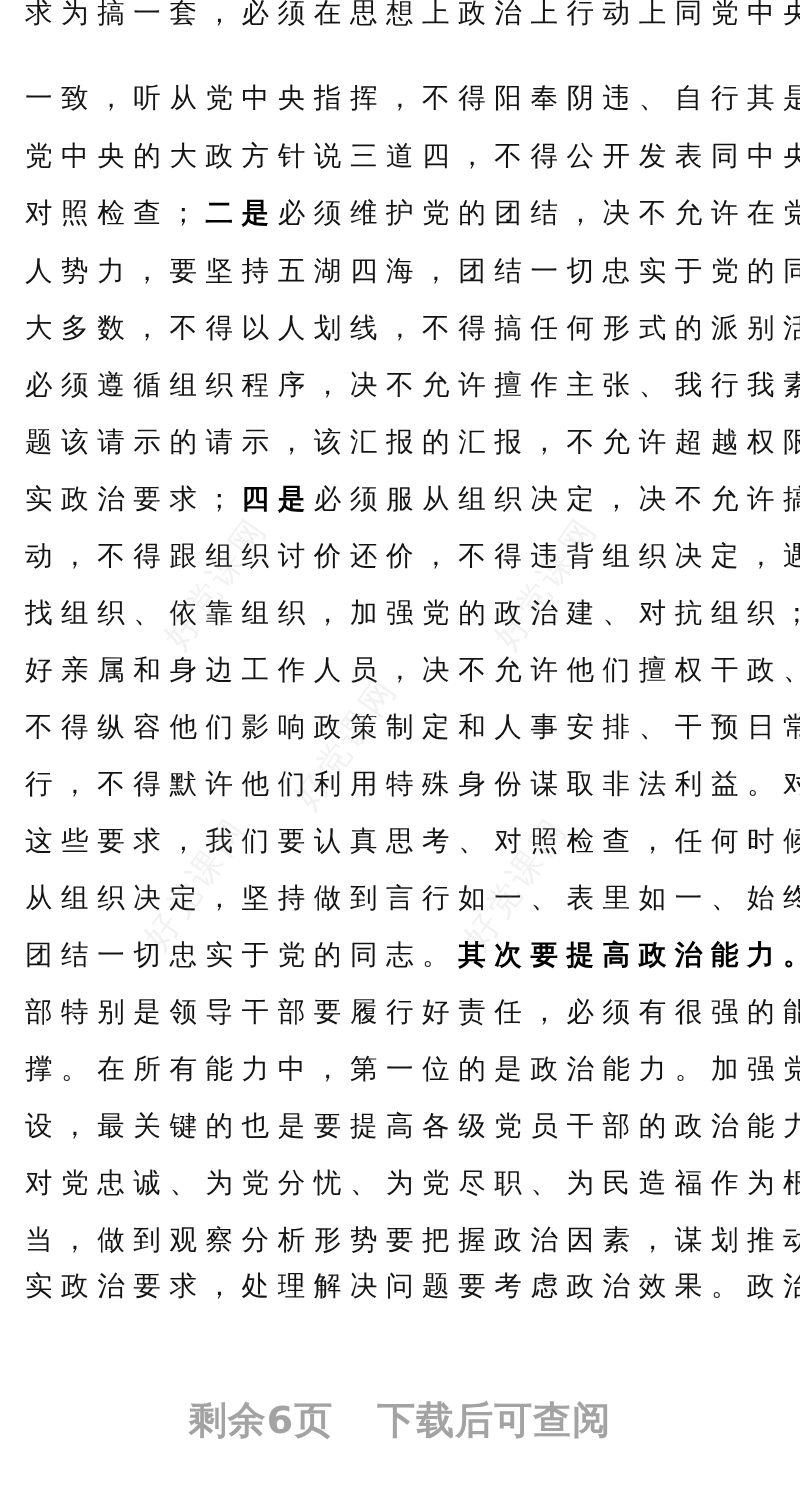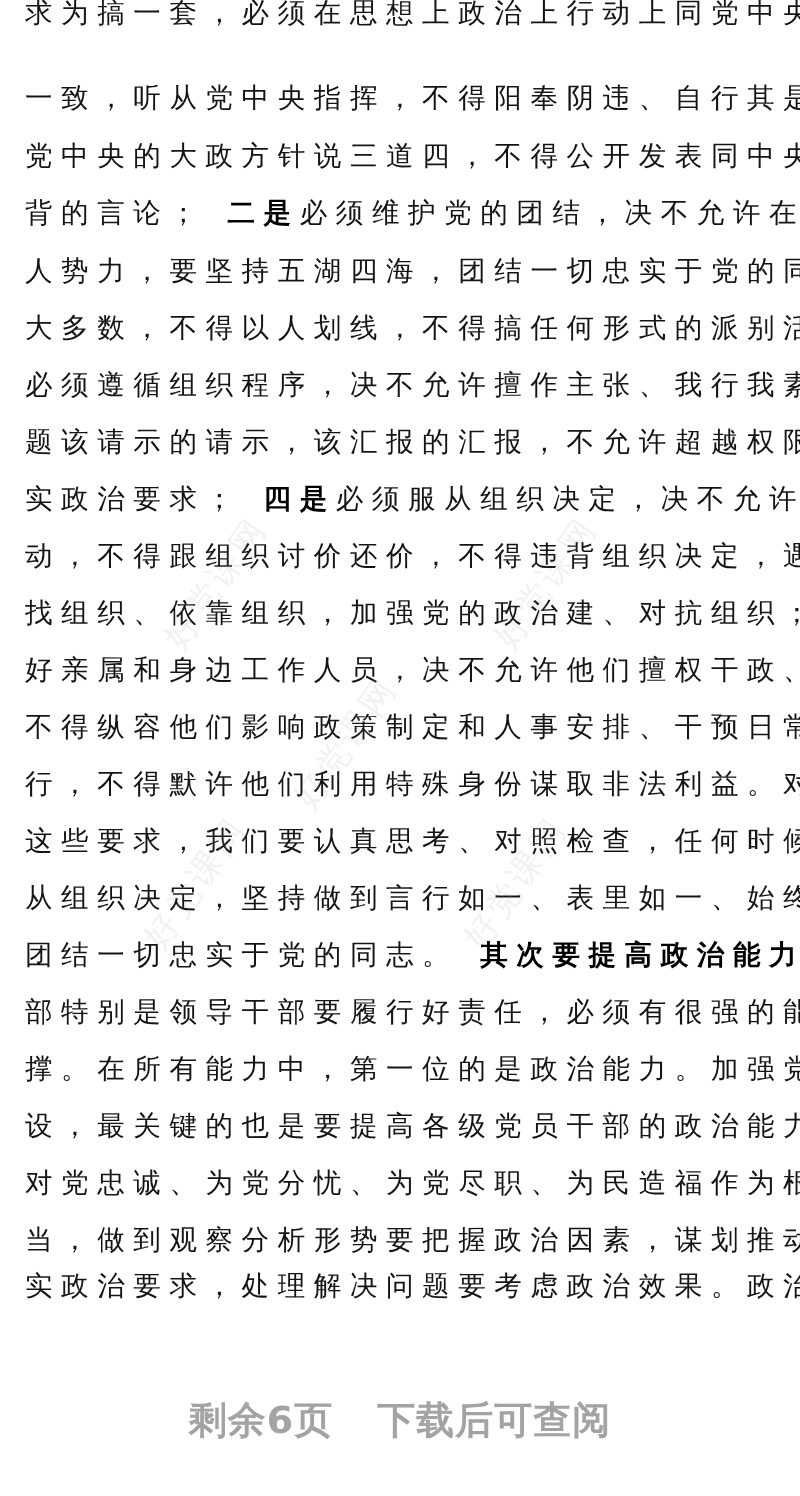--- a/index.html
+++ b/index.html
@@ -35,21 +35,20 @@
       height: 40px;
       line-height: 40px;
       font-size: 27.5px;
       letter-spacing: 8.6px;
       white-space: nowrap;
       color: #141414;
     }
     .line .b {
       font-weight: bold;
       color: #000;
-      margin-left: 22px;
     }
     .watermark {
       position: absolute;
       font-family: "DejaVu Sans", "Liberation Sans", sans-serif;
       font-size: 34px;
       color: rgba(150,150,150,0.13);
       transform: rotate(-55deg);
       white-space: nowrap;
       letter-spacing: 4px;
       pointer-events: none;
@@ -75,21 +74,21 @@
     }
   </style>
 </head>
 <body>
 
 <div class="page">
   <div class="doc-body" id="doc-body">
       <div class="line" style="top: -8px;"><span>求为搞一套，必须在思想上政治上行动上同党中央保持高度</span></div>
       <div class="line" style="top: 77px;"><span>一致，听从党中央指挥，不得阳奉阴违、自行其是，不得对</span></div>
       <div class="line" style="top: 135px;"><span>党中央的大政方针说三道四，不得公开发表同中央精神相违</span></div>
-      <div class="line" style="top: 192px;"><span>背的言论；</span><span class="b">二是</span><span>必须维护党的团结，决不允许在党内培植私</span></div>
+      <div class="line" style="top: 192px;"><span>对照检查；</span><span class="b">二是</span><span>必须维护党的团结，决不允许在党内培植私</span></div>
       <div class="line" style="top: 250px;"><span>人势力，要坚持五湖四海，团结一切忠实于党的同志，团结</span></div>
       <div class="line" style="top: 307px;"><span>大多数，不得以人划线，不得搞任何形式的派别活动；</span></div>
       <div class="line" style="top: 364px;"><span>必须遵循组织程序，决不允许擅作主张、我行我素，重大问</span></div>
       <div class="line" style="top: 421px;"><span>题该请示的请示，该汇报的汇报，不允许超越权限办事，不</span></div>
       <div class="line" style="top: 478px;"><span>实政治要求；</span><span class="b">四是</span><span>必须服从组织决定，决不允许搞非组织活</span></div>
       <div class="line" style="top: 535px;"><span>动，不得跟组织讨价还价，不得违背组织决定，遇到问题要</span></div>
       <div class="line" style="top: 592px;"><span>找组织、依靠组织，加强党的政治建、对抗组织；</span><span class="b">五是</span></div>
       <div class="line" style="top: 649px;"><span>好亲属和身边工作人员，决不允许他们擅权干政、谋取私利，</span></div>
       <div class="line" style="top: 706px;"><span>不得纵容他们影响政策制定和人事安排、干预日常工作运</span></div>
       <div class="line" style="top: 763px;"><span>行，不得默许他们利用特殊身份谋取非法利益。对总书记的</span></div>

